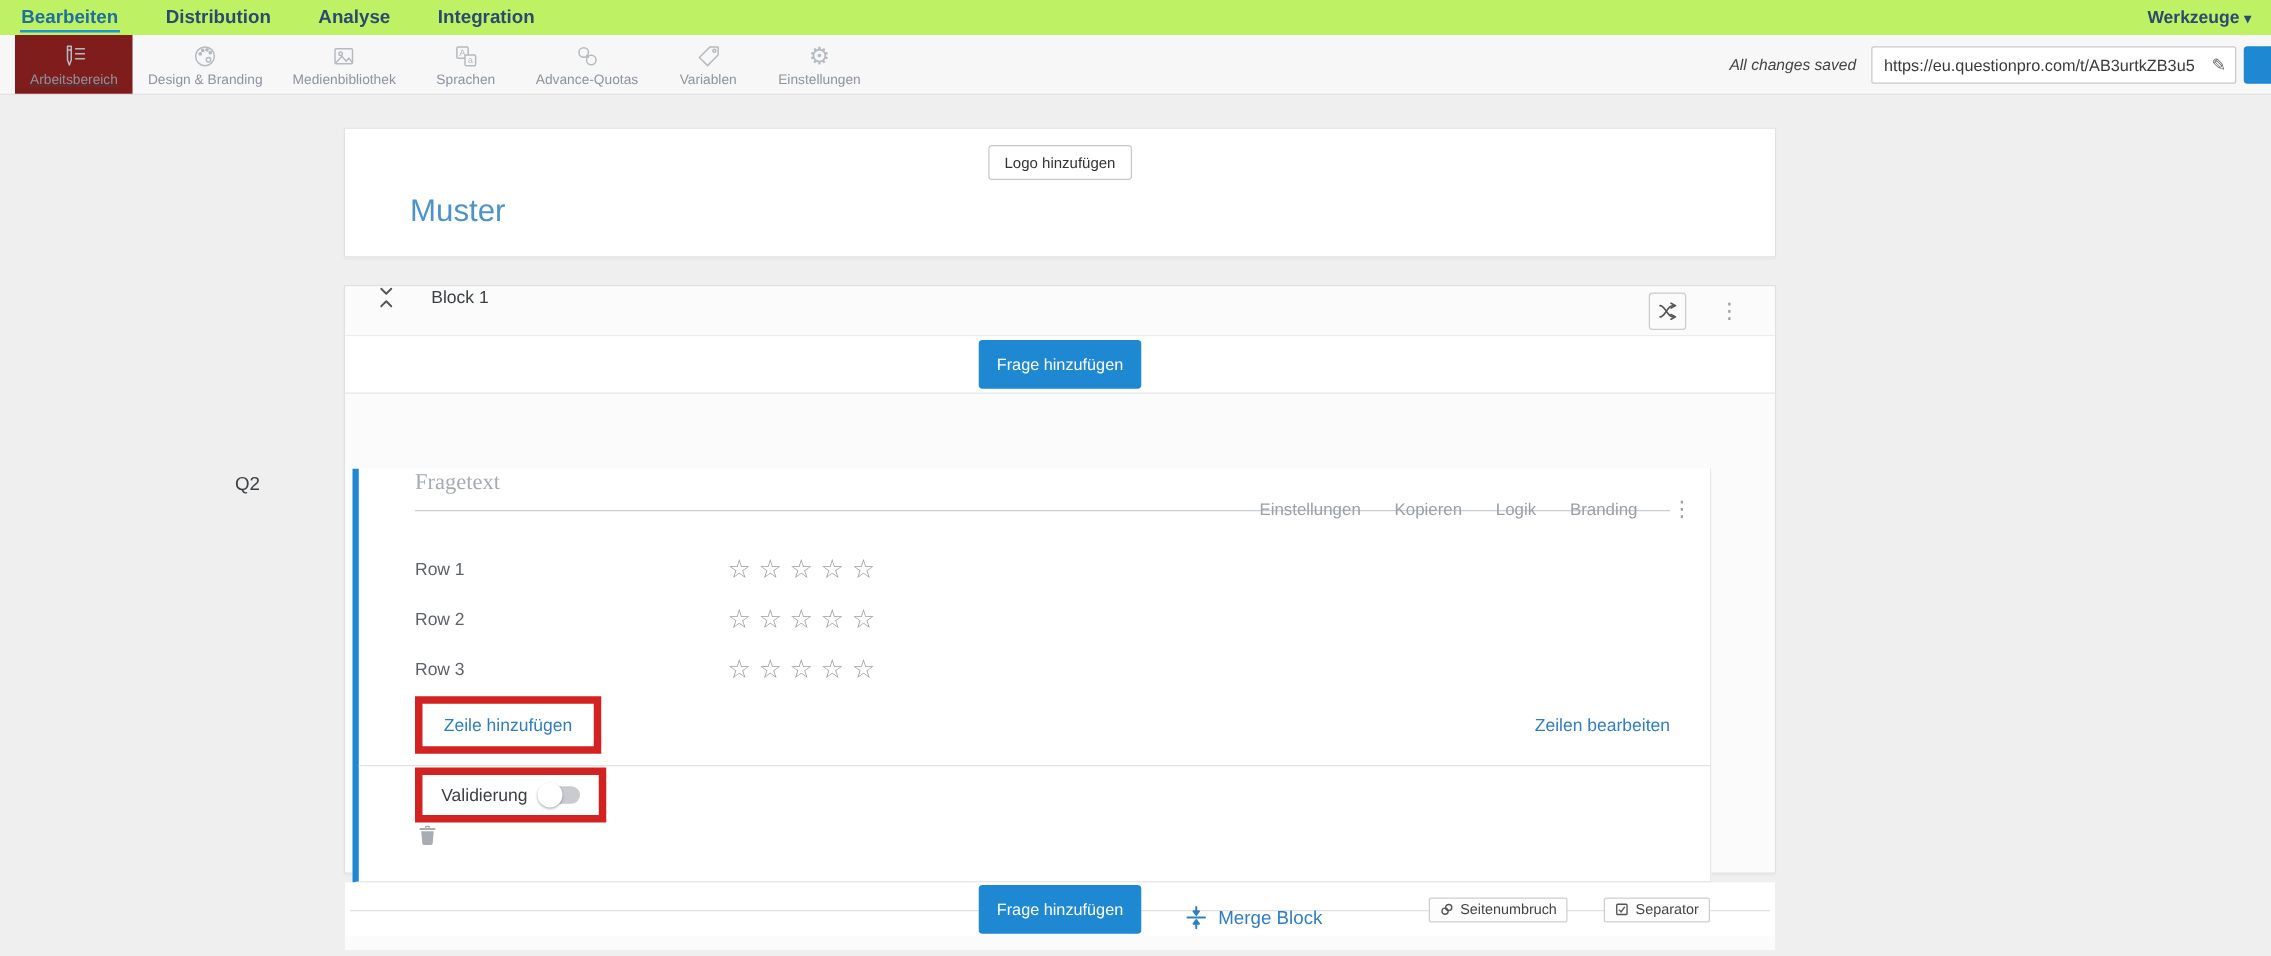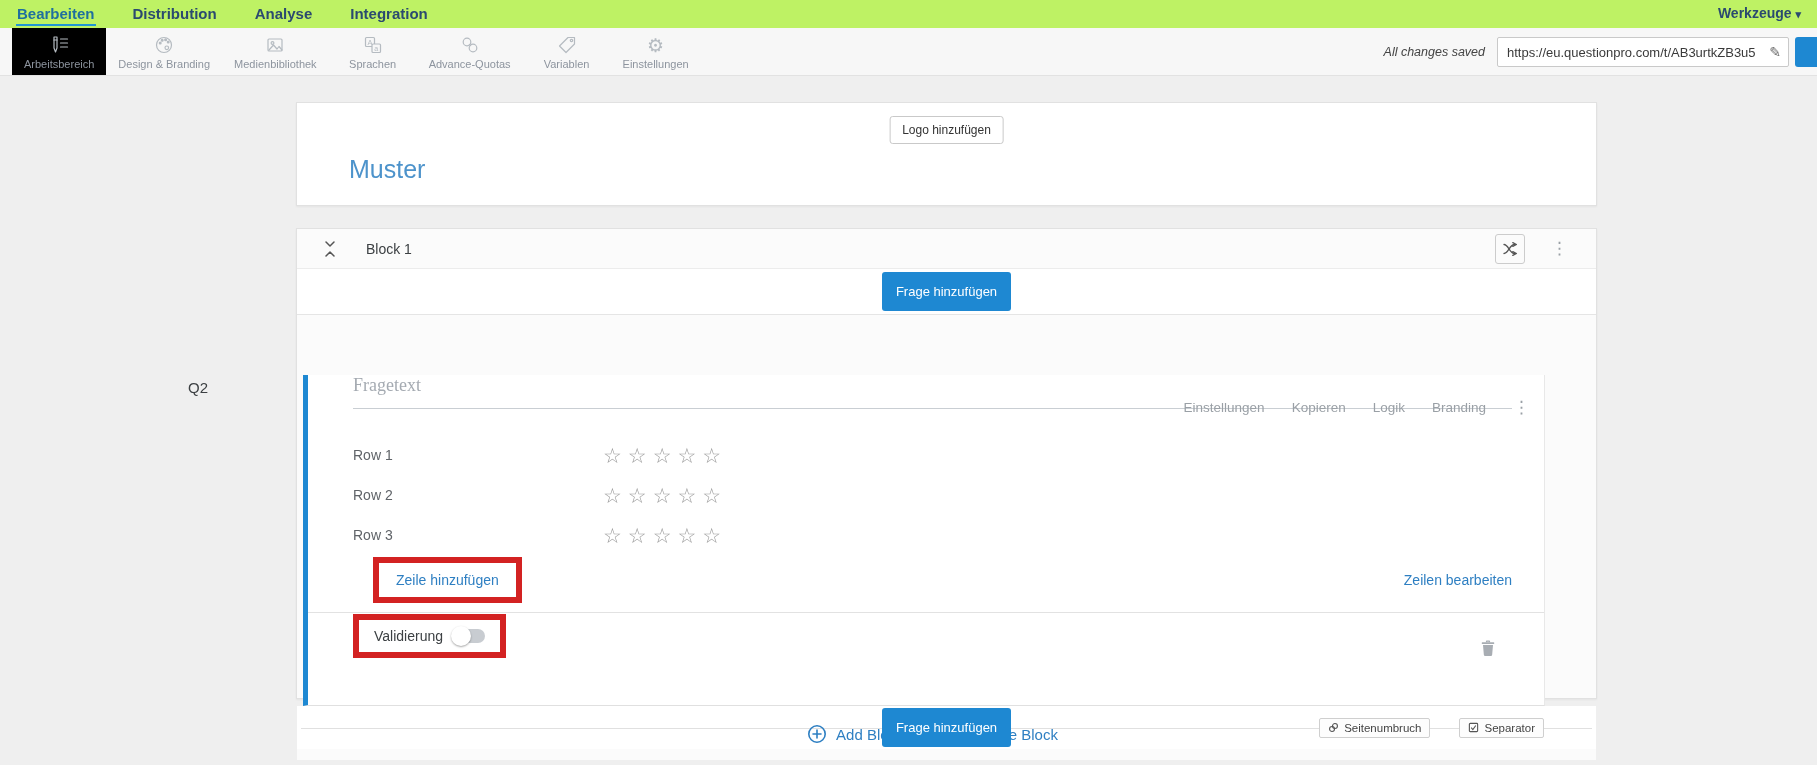--- a/index.html
+++ b/index.html
@@ -12,53 +12,53 @@
               cursor:pointer; text-decoration:none; }
   .nav-item.active { color:#1f6f9e; border-bottom:2px solid #2196d3; padding-bottom:2px; }
   .tools-menu { margin-left:auto; font-size:14px; font-weight:700; color:#2b4a6f; cursor:pointer; padding-bottom:3px; }
   .tools-menu .caret { font-size:11px; color:#2b4a6f; }
 
   
   .toolbar { height:48px; background:#f7f7f7; border-bottom:1px solid #e2e2e2; display:flex; align-items:stretch;
              padding-left:12px; position:relative; }
   .tool { min-width:88px; padding:0 12px; display:flex; flex-direction:column; align-items:center;
           justify-content:center; cursor:pointer; }
-  .tool.active { background:#000000; }
+  .tool.active { background:#7f1d1d;text-decoration:underline; }
   .tool .ticon { height:24px; display:flex; align-items:center; justify-content:center; }
   .tool .tlabel { font-size:11px; color:#8d949e; margin-top:1px; white-space:nowrap; }
   .tool svg { stroke:#b5bbc1; fill:none; stroke-width:1.2; stroke-linecap:round; stroke-linejoin:round; }
   .gear-glyph { font-size:19px; color:#b5bbc1; line-height:1; }
 
   .toolbar-right { position:absolute; right:0; top:0; height:48px; display:flex; align-items:center; }
   .saved-status { font-style:italic; font-size:12.5px; color:#444; margin-right:12px; }
   .url-box { display:flex; align-items:center; width:292px; height:30px; background:#fff;
              border:1px solid #c9c9c9; border-radius:2px; }
   .url-input { flex:1; border:none; outline:none; font-size:13px; color:#3a3a3a; padding:0 6px 0 9px;
                font-family:"Liberation Sans", sans-serif; background:transparent; }
   .url-pencil { width:26px; text-align:center; font-size:14px; color:#666; cursor:pointer; }
   .mini-blue-btn { width:22px; height:30px; background:#1e88d2; border:none; border-radius:3px 0 0 3px;
                    margin-left:6px; cursor:pointer; }
 
   
   .main { position:relative; height:689px; }
   .q-id { position:absolute; left:188px; top:303px; font-size:15px; color:#3c4043; }
 
-  .card { position:absolute; left:296px; width:1301px; background:#fff; border:1px solid #e1e1e1;
+  .card { position:absolute; left:275px; width:1146px; background:#fff; border:1px solid #e1e1e1;
           box-shadow:0 1px 2px rgba(0,0,0,.05); }
 
   
   .survey-head { top:26px; height:104px; }
   .logo-btn { position:absolute; left:50%; transform:translateX(-50%); top:13px; background:#fff;
               border:1px solid #c9c9c9; border-radius:3px; font-size:12px; color:#333;
               padding:6px 12px; cursor:pointer; font-family:"Liberation Sans", sans-serif; }
   .survey-title { position:absolute; left:52px; top:52px; font-size:25px; color:#4d93cb; cursor:text; }
 
   
   .block-card { top:152px; height:471px; background:#fbfbfb; }
-  .block-head { height:40px; display:flex; align-items:center; padding:0 24px 0 27px; border-bottom:1px solid #ececec; }
+  .block-head { height:40px; display:flex; padding:0 24px 0 27px; border-bottom:1px solid #ececec; }
   .collapse-ico { cursor:pointer; display:flex; }
   .block-title { font-size:14px; color:#3c4043; margin-left:30px; }
   .block-head-right { margin-left:auto; display:flex; align-items:center; }
   .shuffle-btn { width:30px; height:30px; border:1px solid #ccc; border-radius:3px; background:#fbfbfb;
                  display:flex; align-items:center; justify-content:center; cursor:pointer; }
   .kebab { font-size:17px; color:#9aa0a6; cursor:pointer; line-height:1; }
   .block-head .kebab { margin-left:26px; margin-right:4px; }
 
   .add-q-row { height:46px; background:#fff; border-bottom:1px solid #e5e5e5; display:flex;
                align-items:center; justify-content:center; }
@@ -72,25 +72,25 @@
   .q-menu { position:absolute; right:14px; top:24px; display:flex; align-items:center; gap:27px; }
   .q-menu-item { font-size:13.5px; color:#9aa0a6; cursor:pointer; }
   .q-text-input { display:block; width:100%; margin-top:60px; border:none; border-bottom:1px solid #c9ced3;
                   outline:none; font-size:18px; color:#5f6368; padding-bottom:12px; background:transparent;
                   font-family:Liberation Serif, serif; }
   .q-text-input::placeholder { color:#a5abb2; opacity:1; }
   .q-rows { margin-top:26px; }
   .q-row { display:flex; align-items:center; height:40px; }
   .q-row-label { width:250px; font-size:14px; color:#5f6368; cursor:text; }
   .stars { font-size:21px; color:#9e9e9e; letter-spacing:6px; cursor:pointer; line-height:1; }
-  .add-row-line { display:flex; align-items:center; justify-content:space-between; margin-top:2px;margin-left:20px; }
+  .add-row-line { display:flex; align-items:center; justify-content:space-between; margin-top:2px; }
   .annotation-box { border:6px solid #d32222; padding:9px 17px; display:inline-flex; align-items:center; }
   .link-blue { font-size:14px; color:#2e7fc2; cursor:pointer; }
   .q-divider { border:none; border-top:1px solid #e2e2e2; margin:9px -32px 0 -45px; }
-  .valid-line { display:flex; align-items:flex-end; justify-content:space-between; margin-top:1px; }
+  .valid-line { display:flex; align-items:flex-start; justify-content:space-between; margin-top:1px;flex-direction:column; }
   .valid-box { border:6px solid #d32222; padding:8px 15px; display:inline-flex; align-items:center; gap:10px; }
   .valid-label { font-size:14px; color:#3c4043; }
   .toggle { width:32px; height:14px; background:#c8ccd1; border-radius:8px; position:relative; cursor:pointer; }
   .toggle-knob { position:absolute; left:-2px; top:-3px; width:20px; height:20px; background:#fff;
                  border-radius:50%; box-shadow:0 1px 2px rgba(0,0,0,.35); }
   .trash { cursor:pointer; display:flex; margin-right:14px; }
 
   
   .bottom-strip { height:43px; background:#fff; position:relative; display:flex; align-items:center;
                   justify-content:center; }

